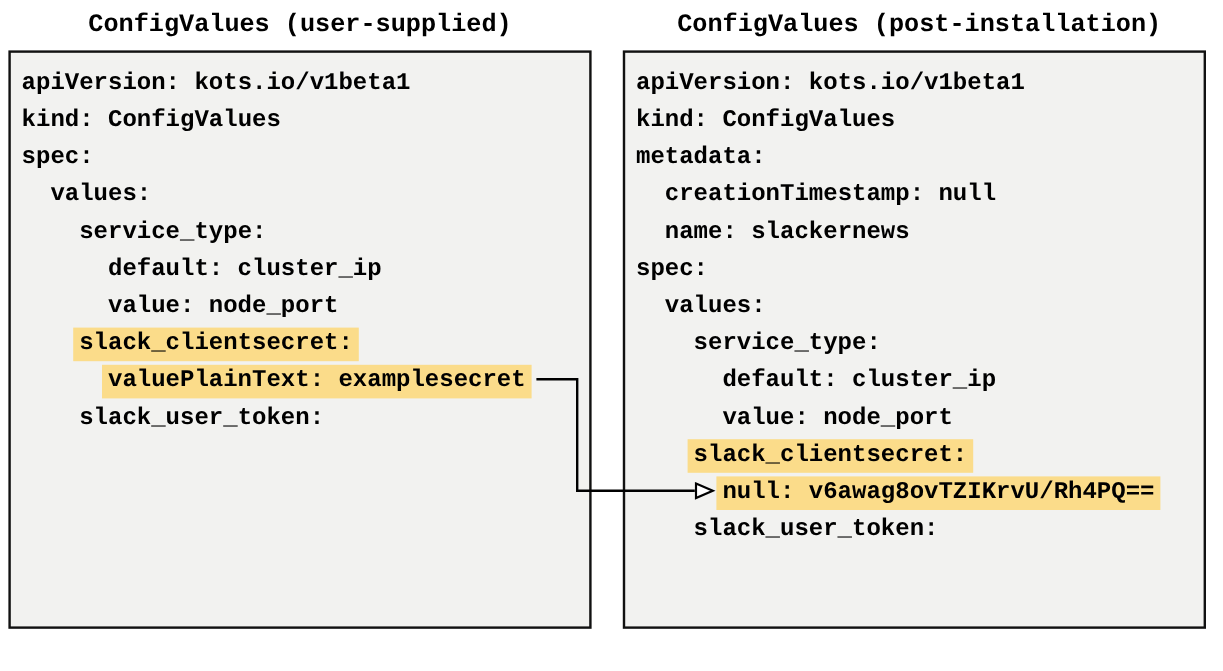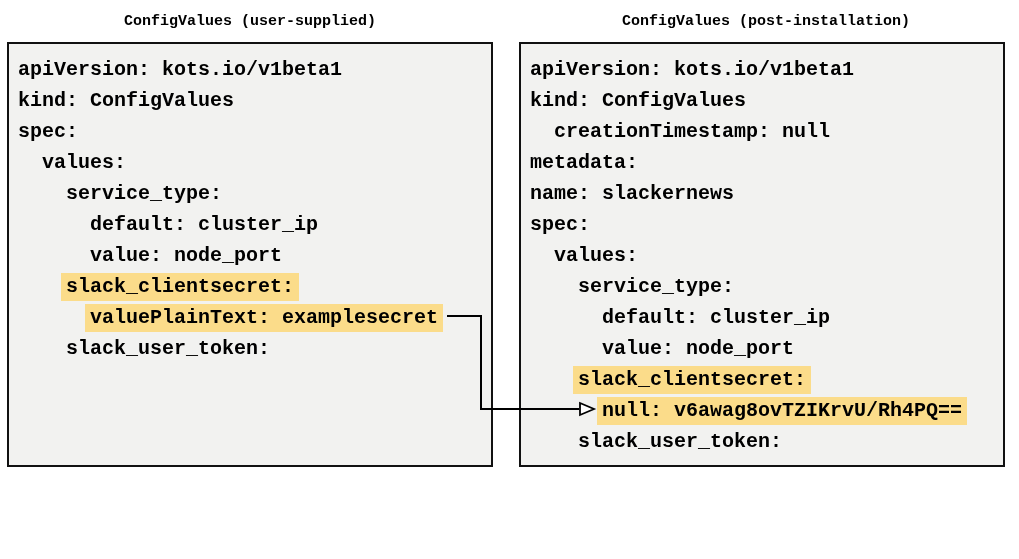--- a/index.html
+++ b/index.html
@@ -4,27 +4,27 @@
 <style>
   * { margin: 0; padding: 0; box-sizing: border-box; }
   html, body { background: #ffffff; }
   body {
     width: 1019px; height: 559px;
     position: relative; overflow: hidden;
     font-family: "Liberation Mono", monospace;
   }
   .panel-title {
     position: absolute; top: 4px; height: 36px; line-height: 36px;
-    text-align: center; font-weight: bold; font-size: 15px; color: #000;
+    text-align: center; font-weight: bold; font-size: 21px; color: #000;
     white-space: pre;
   }
   #left-title  { left: 7px;   width: 486px; }
   #right-title { left: 523px; width: 486px; }
   .panel {
-    position: absolute; top: 42px; width: 486px; height: 425px;
+    position: absolute; top: 42px; width: 486px; height: 482px;
     background: var(--panel-bg, #f2f2f0);
     border: 2px solid var(--panel-border, #111);
     padding: 10px 9px;
   }
   #left-panel  { left: 7px; }
   #right-panel { left: 519px; }
   .code-line { height: 31px; display: flex; align-items: center; }
   .code-line span {
     font-weight: bold; font-size: 20px; color: #000; white-space: pre;
   }
@@ -77,27 +77,27 @@
     </div>
 
   <div id="right-panel" class="panel">
       <div class="code-line">
         <span style="margin-left: 0px;">apiVersion: kots.io/v1beta1</span>
       </div>
       <div class="code-line">
         <span style="margin-left: 0px;">kind: ConfigValues</span>
       </div>
       <div class="code-line">
+        <span style="margin-left: 0px;">metadata:</span>
+      </div>
+      <div class="code-line">
         <span style="margin-left: 24px;">creationTimestamp: null</span>
       </div>
       <div class="code-line">
-        <span style="margin-left: 0px;">metadata:</span>
-      </div>
-      <div class="code-line">
-        <span style="">name: slackernews</span>
+        <span style="margin-left: 24px;">name: slackernews</span>
       </div>
       <div class="code-line">
         <span style="margin-left: 0px;">spec:</span>
       </div>
       <div class="code-line">
         <span style="margin-left: 24px;">values:</span>
       </div>
       <div class="code-line">
         <span style="margin-left: 48px;">service_type:</span>
       </div>

